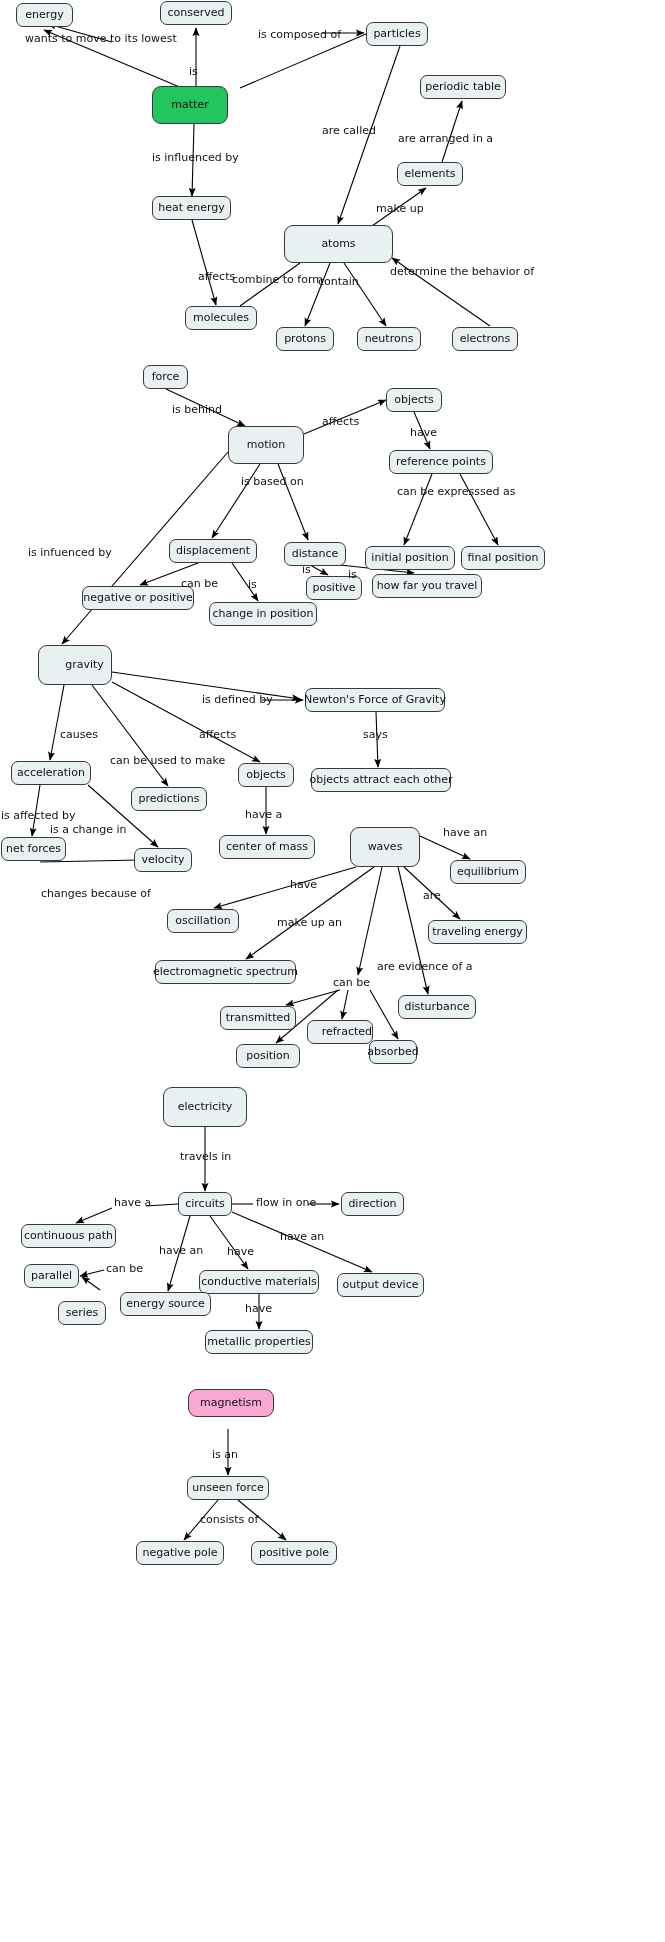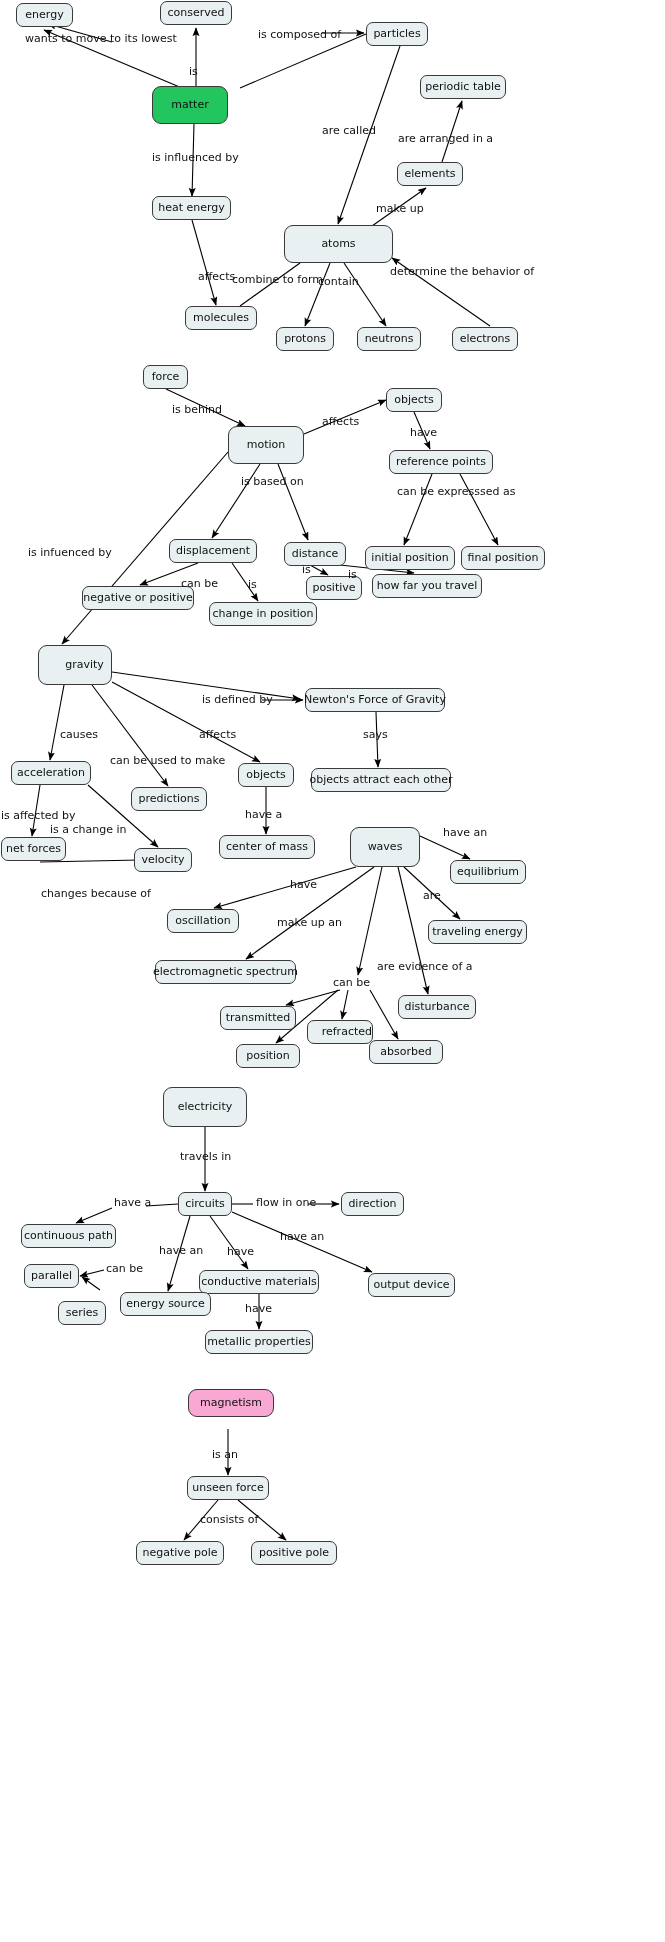--- a/index.html
+++ b/index.html
@@ -207,21 +207,21 @@
       </div>
       <div class="node" style="left: 398px; top: 995px; width: 78px; height: 24px; background: rgb(232, 240, 242); border-color: rgb(58, 58, 58); color: rgb(17, 17, 17);">
         <span>disturbance</span>
       </div>
       <div class="node" style="left: 220px; top: 1006px; width: 76px; height: 24px; background: rgb(232, 240, 242); border-color: rgb(58, 58, 58); color: rgb(17, 17, 17);">
         <span>transmitted</span>
       </div>
       <div class="node" style="left: 307px; top: 1020px; width: 66px; height: 24px; background: rgb(232, 240, 242); border-color: rgb(58, 58, 58); color: rgb(17, 17, 17); justify-content: flex-end;">
         <span>refracted</span>
       </div>
-      <div class="node" style="left: 369px; top: 1040px; width: 74px; height: 24px; background: rgb(232, 240, 242); border-color: rgb(58, 58, 58); color: rgb(17, 17, 17);">
+      <div class="node" style="left: 369px; top: 1040px; width: 48px; height: 24px; background: rgb(232, 240, 242); border-color: rgb(58, 58, 58); color: rgb(17, 17, 17);">
         <span>absorbed</span>
       </div>
       <div class="node" style="left: 236px; top: 1044px; width: 64px; height: 24px; background: rgb(232, 240, 242); border-color: rgb(58, 58, 58); color: rgb(17, 17, 17);">
         <span>position</span>
       </div>
       <div class="node big" style="left: 163px; top: 1087px; width: 84px; height: 40px; background: rgb(232, 240, 242); border-color: rgb(58, 58, 58); color: rgb(17, 17, 17);">
         <span>electricity</span>
       </div>
       <div class="node" style="left: 178px; top: 1192px; width: 54px; height: 24px; background: rgb(232, 240, 242); border-color: rgb(58, 58, 58); color: rgb(17, 17, 17);">
         <span>circuits</span>
@@ -231,21 +231,21 @@
       </div>
       <div class="node" style="left: 21px; top: 1224px; width: 95px; height: 24px; background: rgb(232, 240, 242); border-color: rgb(58, 58, 58); color: rgb(17, 17, 17);">
         <span>continuous path</span>
       </div>
       <div class="node" style="left: 24px; top: 1264px; width: 55px; height: 24px; background: rgb(232, 240, 242); border-color: rgb(58, 58, 58); color: rgb(17, 17, 17);">
         <span>parallel</span>
       </div>
       <div class="node" style="left: 199px; top: 1270px; width: 120px; height: 24px; background: rgb(232, 240, 242); border-color: rgb(58, 58, 58); color: rgb(17, 17, 17);">
         <span>conductive materials</span>
       </div>
-      <div class="node" style="left: 337px; top: 1273px; width: 87px; height: 24px; background: rgb(232, 240, 242); border-color: rgb(58, 58, 58); color: rgb(17, 17, 17); margin-left: 31px;">
+      <div class="node" style="left: 337px; top: 1273px; width: 87px; height: 24px; background: rgb(232, 240, 242); border-color: rgb(58, 58, 58); color: rgb(17, 17, 17);">
         <span>output device</span>
       </div>
       <div class="node" style="left: 120px; top: 1292px; width: 91px; height: 24px; background: rgb(232, 240, 242); border-color: rgb(58, 58, 58); color: rgb(17, 17, 17);">
         <span>energy source</span>
       </div>
       <div class="node" style="left: 58px; top: 1301px; width: 48px; height: 24px; background: rgb(232, 240, 242); border-color: rgb(58, 58, 58); color: rgb(17, 17, 17);">
         <span>series</span>
       </div>
       <div class="node" style="left: 205px; top: 1330px; width: 108px; height: 24px; background: rgb(232, 240, 242); border-color: rgb(58, 58, 58); color: rgb(17, 17, 17);">
         <span>metallic properties</span>

